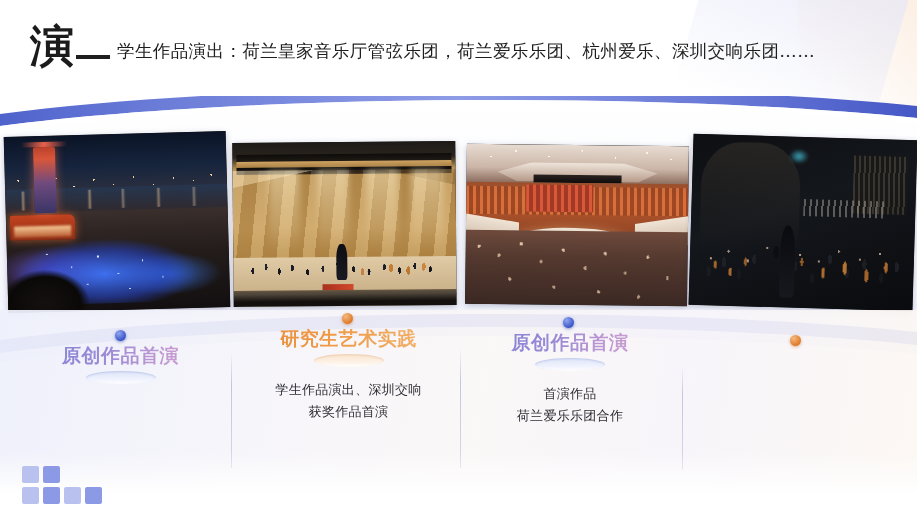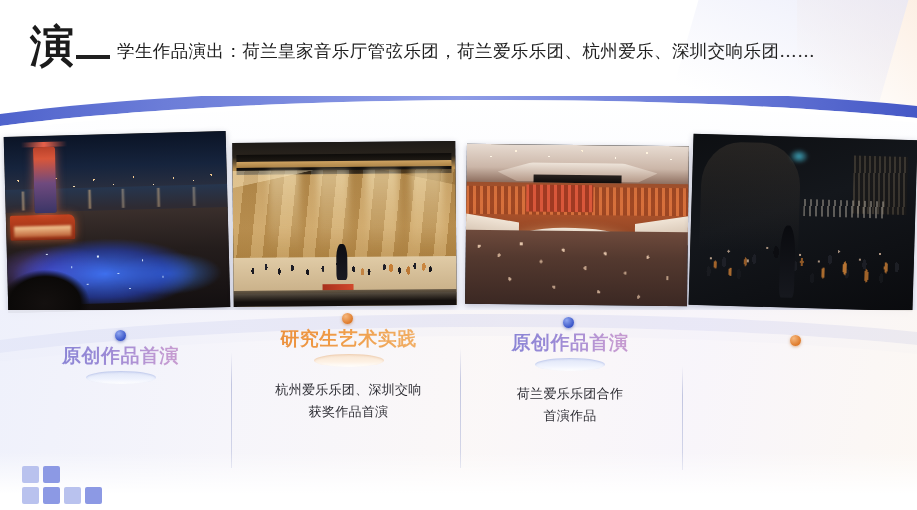--- a/index.html
+++ b/index.html
@@ -622,31 +622,31 @@
     <div class="cap-title grad-blue">原创作品首演</div>
     <div class="cap-ellipse blue"></div>
     <div class="cap-body">
     </div>
   </div>
 
   <div class="cap" id="cap2">
     <div class="cap-title grad-orange">研究生艺术实践</div>
     <div class="cap-ellipse orange"></div>
     <div class="cap-body">
-      <div>杭州爱乐乐团、深圳交响</div>
+      <div>学生作品演出、深圳交响</div>
       <div>获奖作品首演</div>
     </div>
   </div>
 
   <div class="cap" id="cap3">
     <div class="cap-title grad-blue">原创作品首演</div>
     <div class="cap-ellipse blue"></div>
     <div class="cap-body">
+      <div>首演作品</div>
       <div>荷兰爱乐乐团合作</div>
-      <div>首演作品</div>
     </div>
   </div>
 
 
   <div class="bg-bottom-fade"></div>
 
   <div id="squares">
     <div class="sq l" style="left:0px;  top:0px;"></div>
     <div class="sq m" style="left:21px; top:0px;"></div>
     <div class="sq l" style="left:0px;  top:21px;"></div>

